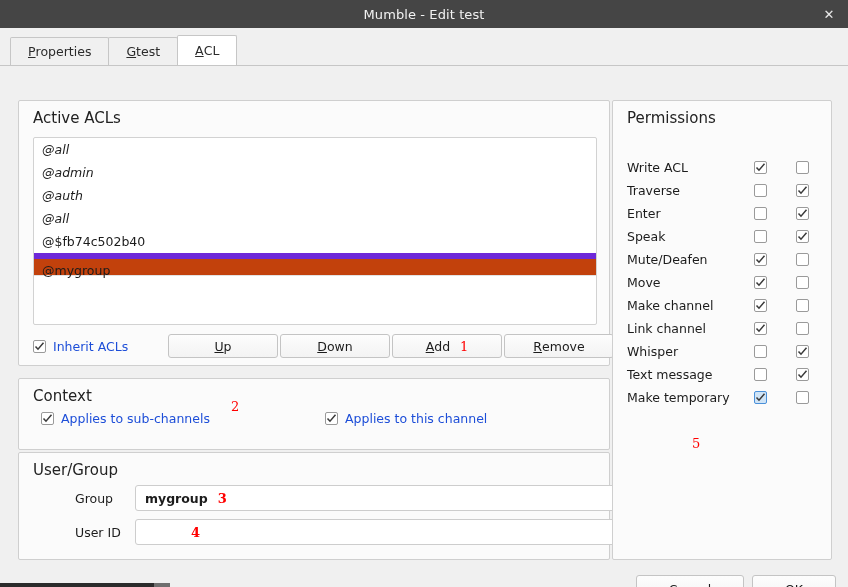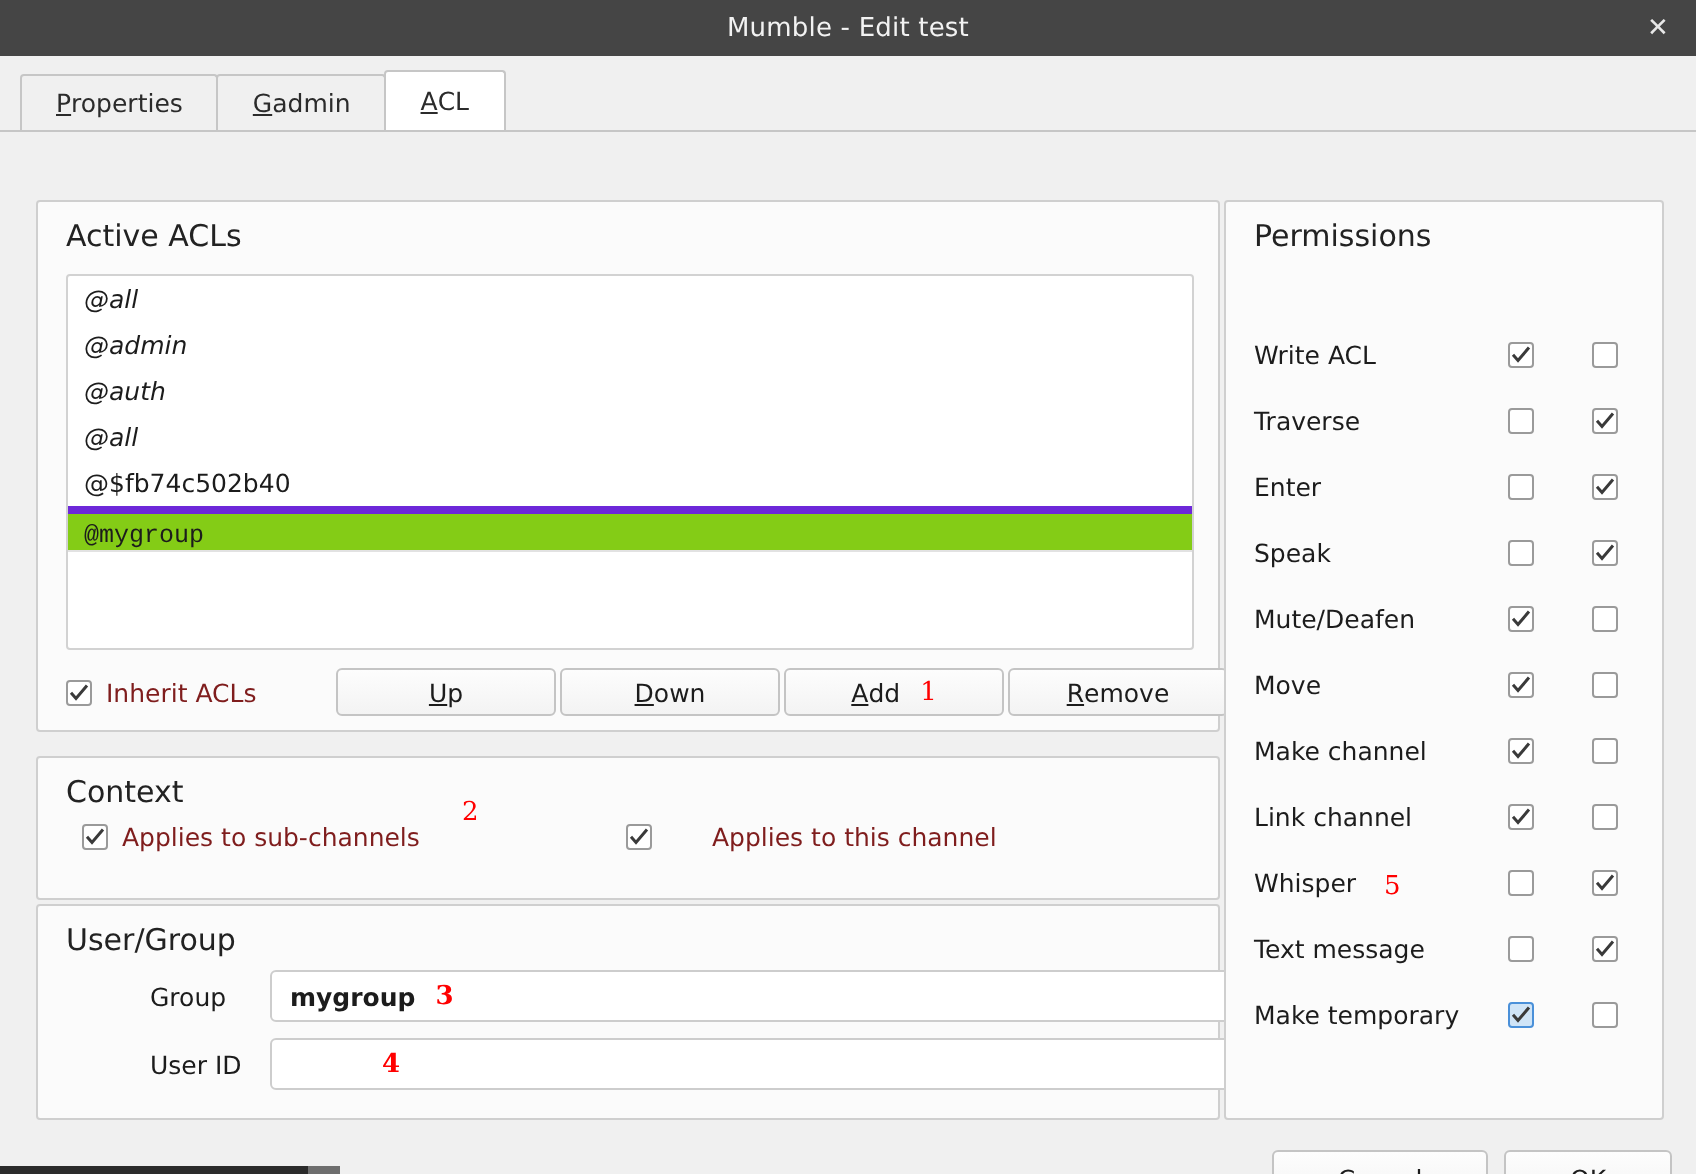--- a/index.html
+++ b/index.html
@@ -103,40 +103,40 @@
     overflow:hidden;
   }
   .acl-row {
     height: 23px; line-height: 23px;
     padding-left: 8px;
     font-size: 12.5px;
     color:#1c1c1c;
     cursor: default;
   }
   .acl-row.inherited { font-style: italic; }
-  .acl-row.selected { background:#84cc16; border-top:4px solid #6d28d9; border-bottom:1px solid #e2e2e2;font-family:Liberation Mono, monospace; }
+  .acl-row.selected { background:#c2410c; border-top:6px solid #6d28d9; border-bottom:1px solid #e2e2e2; }
 
   
   #acl-actions {
     position:absolute; left:14px; top:233px; width:566px; height:24px;
     display:flex; align-items:center;
   }
   .chk {
     width:13px; height:13px;
     border:1px solid #9a9a9a;
     background:#ffffff;
     border-radius:2px;
     display:inline-flex;
     align-items:center; justify-content:center;
     flex: 0 0 auto;
     cursor:pointer;
   }
   .chk svg { display:block; }
   .chk.focused { border-color:#4a90d9; background:#cfe4f7; }
-  .chk-label { margin-left:7px; font-size:12.5px; color:#7f1d1d; }
+  .chk-label { margin-left:7px; font-size:12.5px; color:#1d4ed8; }
 
   .btn {
     border:1px solid #c4c4c4;
     background: linear-gradient(#fdfdfd,#f3f3f3);
     border-radius:3px;
     height:24px;
     display:inline-flex; align-items:center; justify-content:center;
     font-size:12.5px;
     color:#1c1c1c;
     cursor:pointer;
@@ -147,21 +147,21 @@
   #btn-add  { position:absolute; left:359px; top:0; width:110px; }
   #btn-remove{position:absolute; left:471px; top:0; width:110px; }
 
   .annot { color:#ff0000; font-size:13px; font-family:"DejaVu Serif","Liberation Serif",serif; }
   .annot-inline { margin-left: 10px; }
 
   
   #ctx-row { position:absolute; left:16px; top:32px; width:560px; height:20px; }
   .ctx-item { position:absolute; display:flex; align-items:center; }
   #ctx-sub { left:6px; top:0; }
-  #ctx-this{ left:278px; top:0;gap:23px; }
+  #ctx-this{ left:290px; top:0; }
   #annot2 { position:absolute; left:231px; top:371px; }
 
   
   .ug-row { position:absolute; height:26px; display:flex; align-items:center;margin-left:40px; }
   #ug-group { left:16px; top:32px; width:560px; }
   #ug-user  { left:16px; top:66px; width:560px; }
   .ug-label { font-size:12.5px; color:#1c1c1c; width:60px; flex:0 0 60px; }
   .combo {
     position:relative;
     height:26px; flex:1 1 auto;
@@ -188,21 +188,21 @@
   #perm-head {
     position:absolute; left:0; top:34px; width:220px; height:18px;
   }
   .perm-head-cell {
     position:absolute; top:0; font-size:12.5px; color:#1c1c1c; text-align:center;
   }
   #hd-deny  { left:130px; width:34px; }
   #hd-allow { left:172px; width:38px; }
 
   #perm-rows { position:absolute; left:0; top:56px; width:220px; }
-  .perm-row { position:relative; height:23px;margin-top:10px; }
+  .perm-row { position:relative; height:23px; }
   .perm-name {
     position:absolute; left:14px; top:3px;
     font-size:12.5px; color:#1c1c1c;
     white-space:nowrap;
   }
   .perm-deny  { position:absolute; left:141px; top:4px; }
   .perm-allow { position:absolute; left:183px; top:4px; }
   #annot5 { position:absolute; left:692px; top:408px; }
 
   
@@ -225,21 +225,21 @@
   <div id="tabpage"></div>
   <div id="tabline"></div>
 
   <div id="tabbar">
     <div class="tab">
       <span class="mn">P</span>
         <span>roperties</span>
     </div>
     <div class="tab">
       <span class="mn">G</span>
-        <span>admin</span>
+        <span>test</span>
     </div>
     <div class="tab active">
       <span class="mn">A</span>
         <span>CL</span>
     </div>
   </div>
 
   <div class="groupbox" id="gb-active">
     <div class="gb-title">Active ACLs</div>
 

